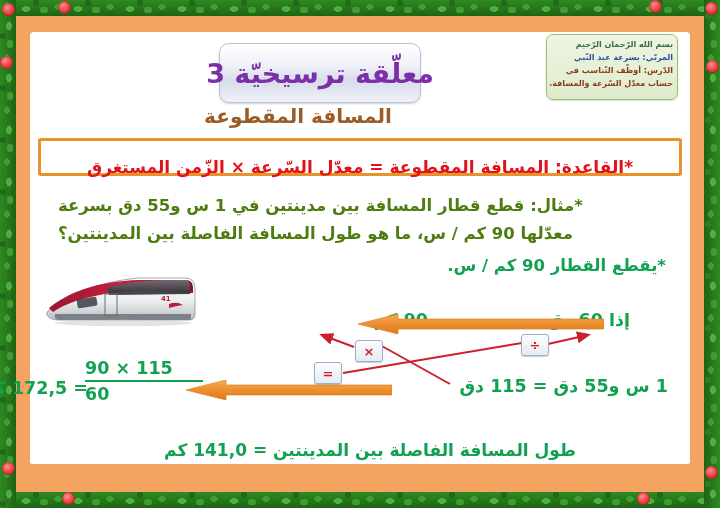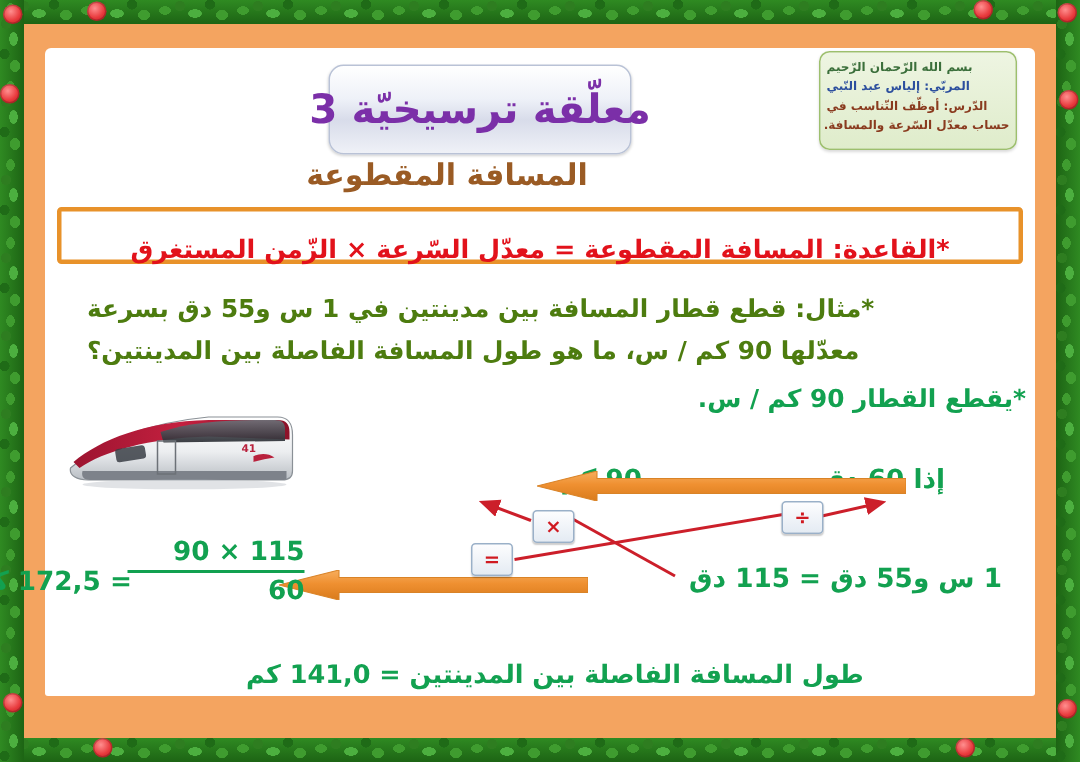--- a/index.html
+++ b/index.html
@@ -100,21 +100,21 @@
     position: absolute;
     right: 12px;
     top: 2px;
     width: 132px;
     height: 66px;
     border: 1px solid #9dbf6e;
     border-radius: 7px;
     background: linear-gradient(#eef5e2, #dfeccb);
     box-shadow: 0 1px 2px rgba(0,0,0,.15);
     direction: rtl;
-    text-align: left;
+    text-align: right;
     padding: 3px 4px 0 4px;
     box-sizing: border-box;
     overflow: hidden;
   }
   #info-box .ln { font-size: 8px; line-height: 13px; white-space: nowrap; }
   .ln-basmala { color: #3b6f3b; font-weight: bold; }
   .ln-teacher { color: #2c4f9e; font-weight: bold; }
   .ln-lesson  { color: #8a3b1f; font-weight: bold; }
   .ln-lesson2 { color: #8a3b1f; font-weight: bold; }
   #subtitle {
@@ -158,21 +158,21 @@
     font-size: 16.5px;
     font-weight: bold;
     color: #4d7c0f;
     white-space: nowrap;
     text-align: left;
   }
   #ex-l1 { top: 164px; right: 22px; width: 610px; }
   #ex-l2 { top: 192px; right: 22px; width: 610px; }
   #ex-green {
     position: absolute;
-    top: 224px; right: 6px; width: 610px;
+    top: 224px; right: 24px; width: 610px;
     direction: rtl;
     font-size: 16.5px;
     font-weight: bold;
     color: #12a150;
     white-space: nowrap;
     text-align: right;
   }
   
   #train {
     position: absolute;
@@ -199,21 +199,21 @@
     height: 20px;
   }
   #arrow-top { top: 282px; left: 328px; width: 246px; }
   #arrow-bot { top: 348px; left: 156px; width: 206px; }
 
   #fraction {
     position: absolute;
     top: 326px;
     left: 55px;
     width: 118px;
-    text-align: right;
+    text-align: left;
     color: #12a150;
     font-weight: bold;
     font-size: 17.5px;
     direction: ltr;
   }
   #frac-num { padding-bottom: 1px; }
   #frac-bar { height: 2px; background: #12a150; margin: 1px 0 1px 0; }
   #frac-den { padding-top: 1px; }
   #result-eq {
     position: absolute;
@@ -275,21 +275,21 @@
   <div class="rose" style="right:70px;top:492px;"></div>
 
   <div id="page">
 
     <div id="title-box">
       <div id="title-text">معلّقة ترسيخيّة 3</div>
     </div>
 
     <div id="info-box">
       <div class="ln ln-basmala">بسم الله الرّحمان الرّحيم</div>
-      <div class="ln ln-teacher">المربّي: إلياس عبد النّبي</div>
+      <div class="ln ln-teacher">المربّي: بسرعة عبد النّبي</div>
       <div class="ln ln-lesson">الدّرس: أوظّف التّناسب في</div>
       <div class="ln ln-lesson2">حساب معدّل السّرعة والمسافة.</div>
     </div>
 
     <div id="subtitle">المسافة المقطوعة</div>
 
     <div id="rule-box">
       <div id="rule-text">*القاعدة: المسافة المقطوعة = معدّل السّرعة × الزّمن المستغرق</div>
     </div>
 

